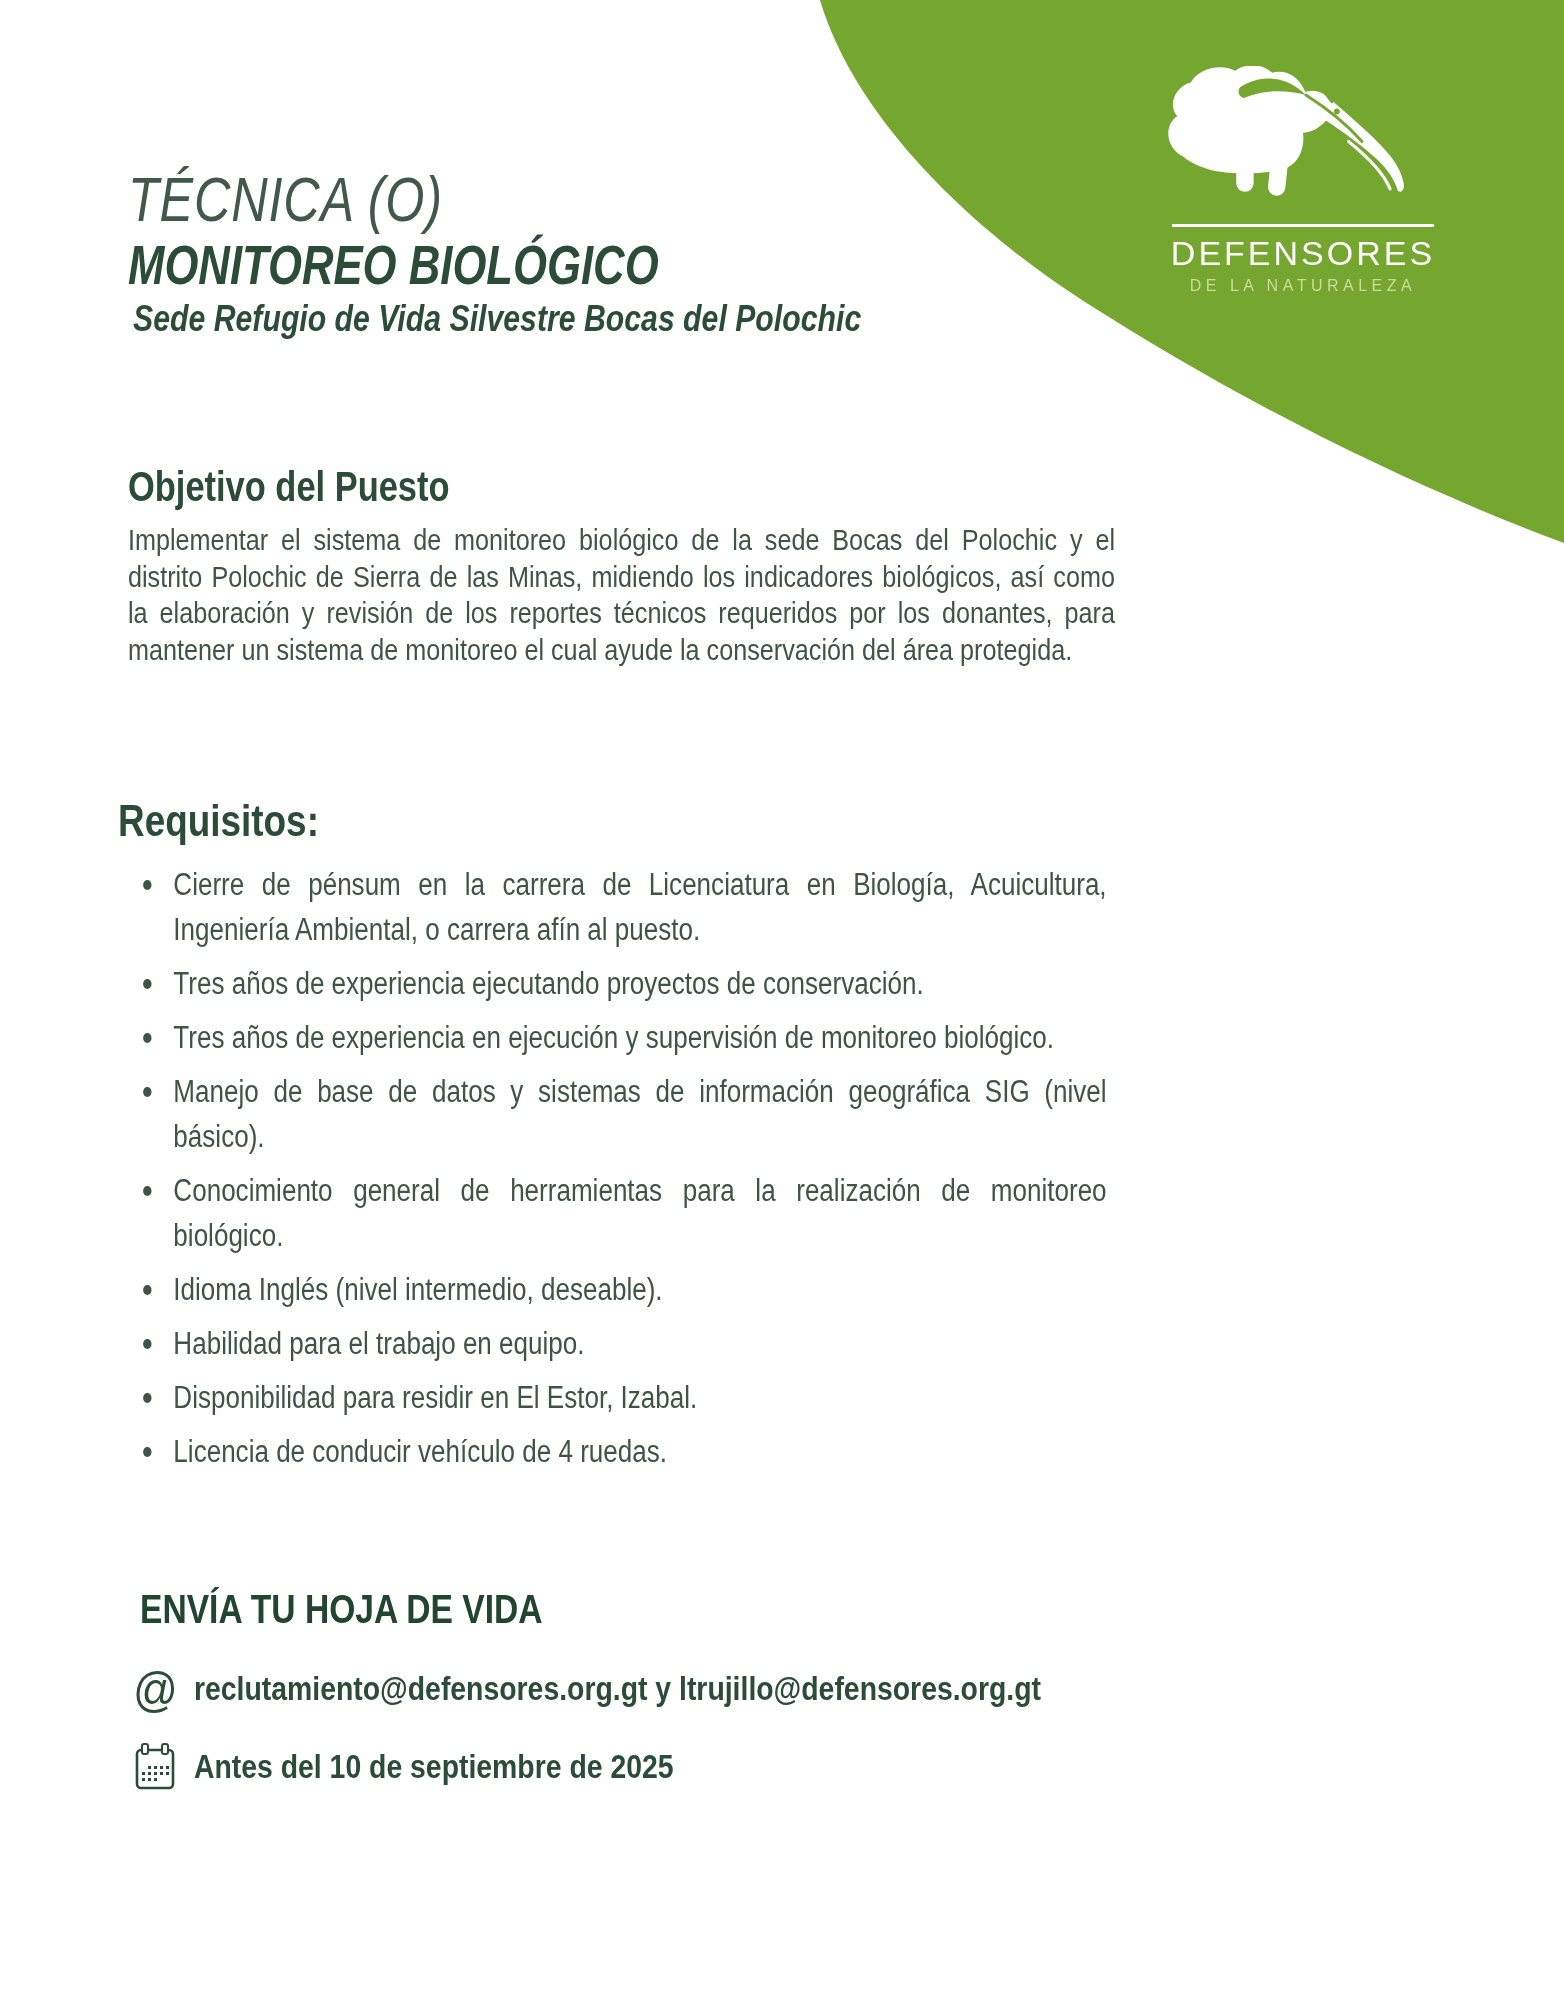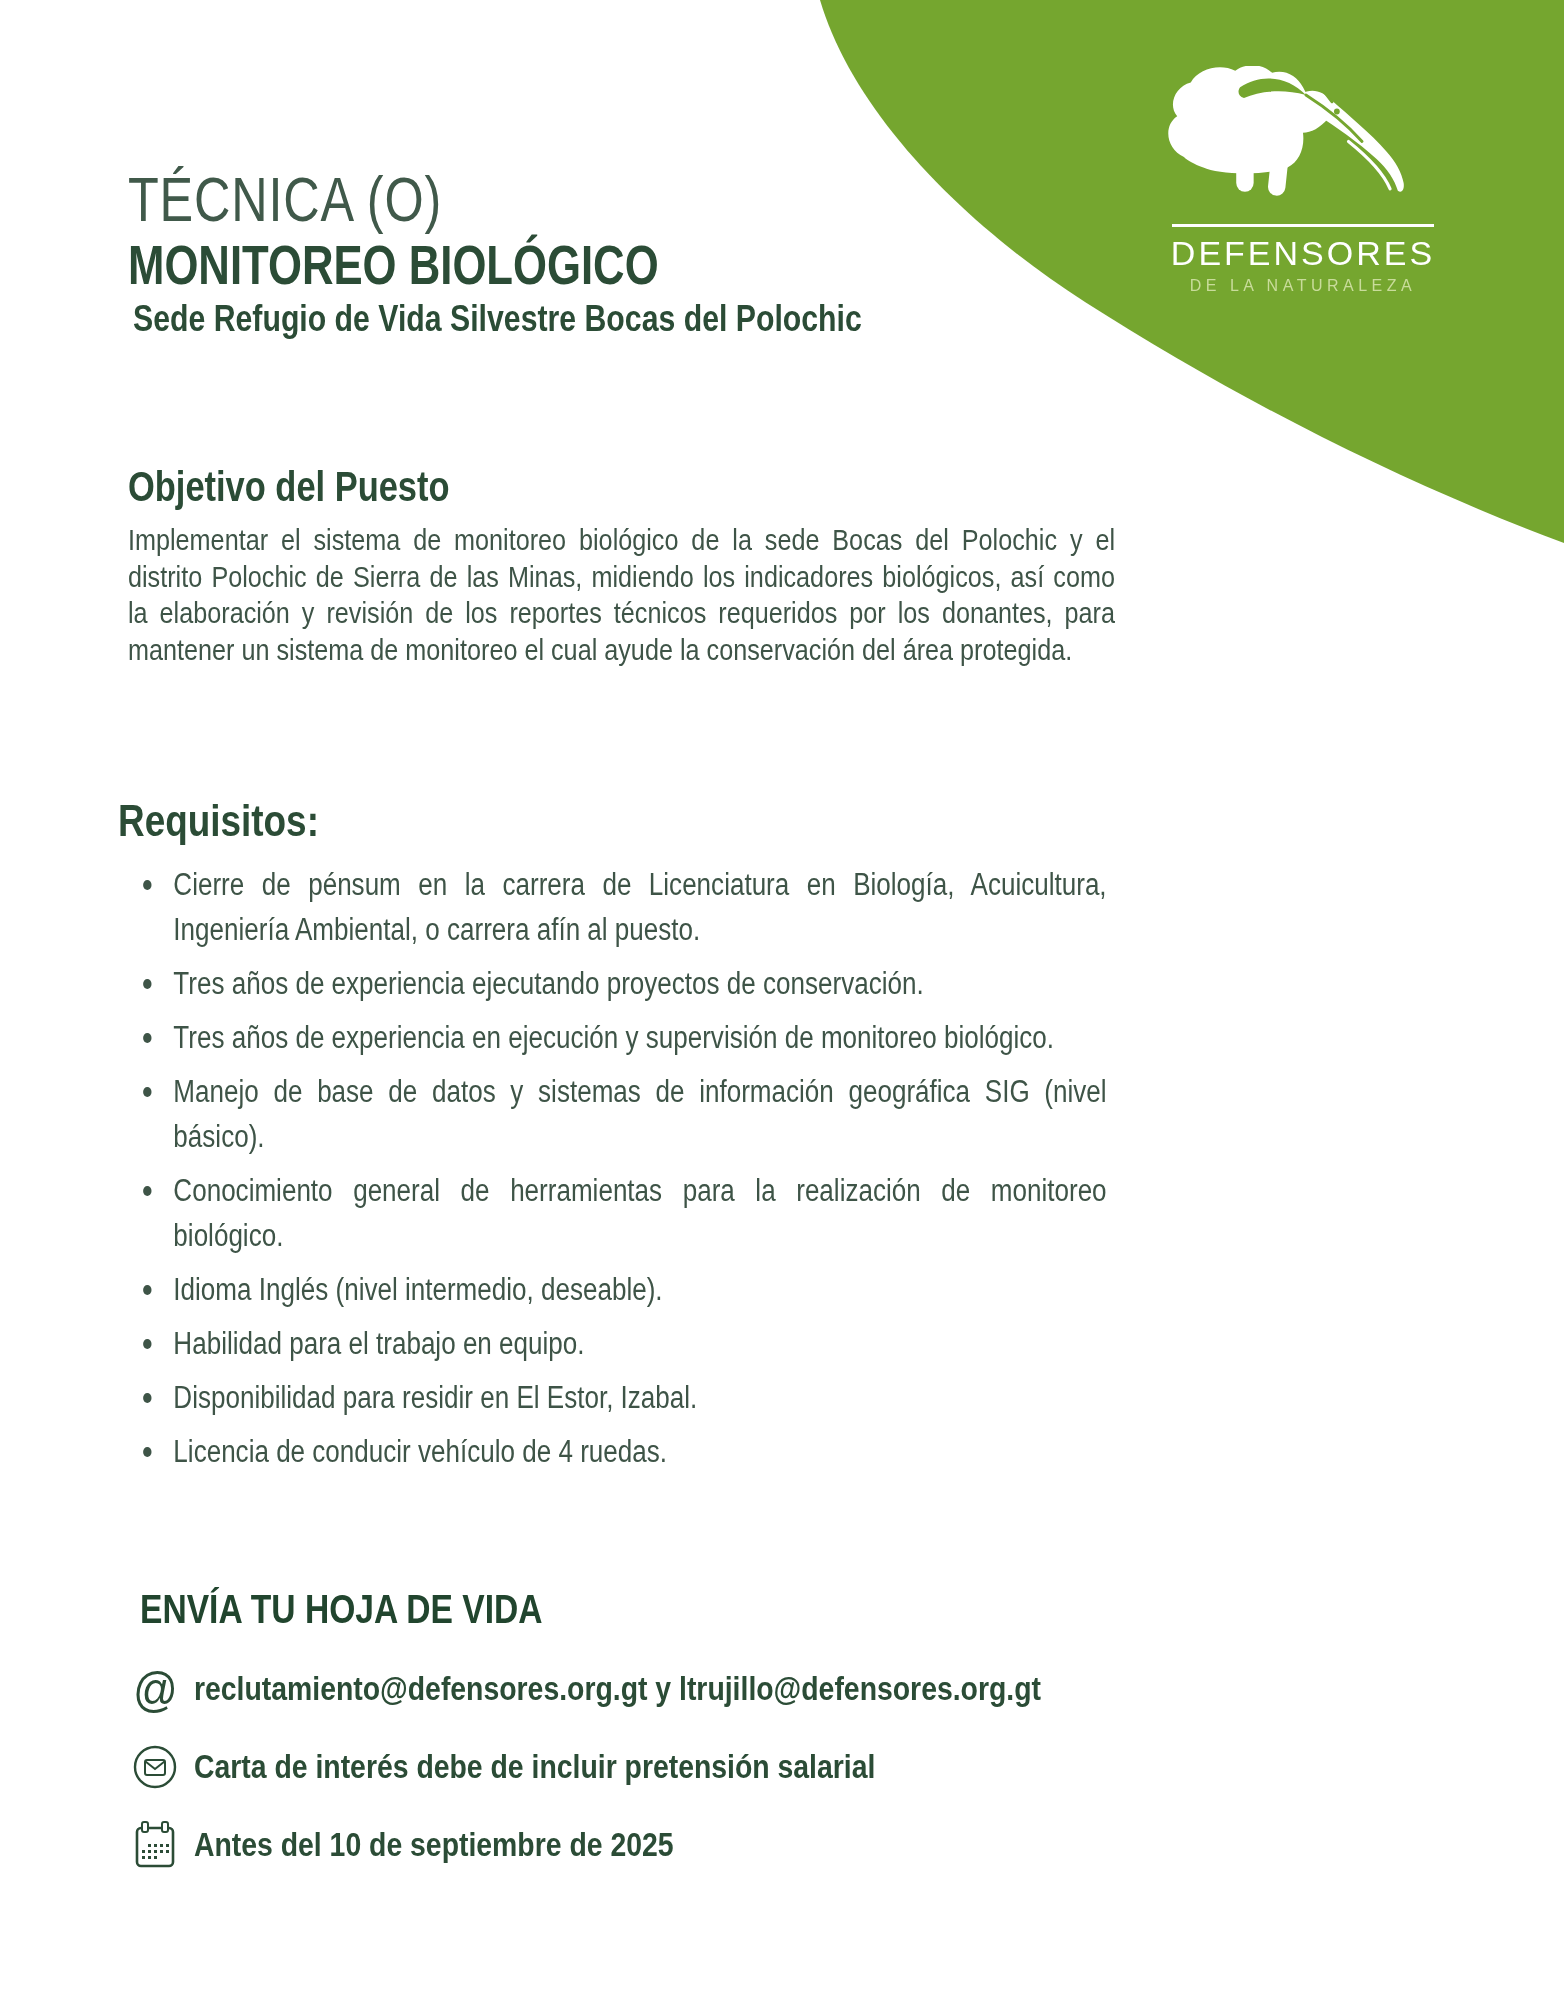--- a/index.html
+++ b/index.html
@@ -11,21 +11,21 @@
   .cond{transform-origin:left top;display:block;}
 
   
   #blob-svg{position:absolute;top:0;right:0;left:0;height:560px;width:1564px;}
   #logo-block{position:absolute;left:1158px;top:66px;width:290px;text-align:center;}
   #logo-line{height:3px;background:#ffffff;width:262px;margin:4px auto 0 auto;}
   #logo-name{color:#ffffff;font-size:34px;font-weight:400;letter-spacing:3px;margin-top:7px;text-align:center;}
   #logo-tagline{color:#c9dc9b;font-size:16px;font-weight:400;letter-spacing:4.5px;margin-top:4px;}
 
   
-  #title-block{left:128px;top:166px;}
+  #title-block{left:128px;top:166px;font-style:italic;}
   #title-1{font-size:63px;font-weight:400;color:#40594a;letter-spacing:1px;line-height:66px;transform:scaleX(.80);}
   #title-2{font-size:56px;font-weight:700;color:#2b4c36;line-height:60px;margin-top:3px;transform:scaleX(.78);}
   #title-sub{font-size:36px;font-weight:700;color:#2b4c36;line-height:42px;margin-top:3px;margin-left:5px;transform:scaleX(.84);}
 
   
   #objective-block{left:128px;top:464px;}
   .section-heading{font-size:42px;font-weight:700;color:#2b4c36;line-height:46px;transform:scaleX(.82);}
   #objective-text{
     margin-top:12px;width:1175px;transform:scaleX(.84);transform-origin:left top;
     font-size:30px;line-height:36.5px;color:#3e5447;text-align:justify;
@@ -141,30 +141,20 @@
   <div id="apply-heading" class="cond">ENVÍA TU HOJA DE VIDA</div>
   <div id="apply-rows">
 
     <div class="apply-row">
       <span class="apply-icon">
           <span class="at-glyph">@</span>
         </span>
       <span class="apply-text">reclutamiento@defensores.org.gt y ltrujillo@defensores.org.gt</span>
     </div>
 
-    <div class="apply-row">
-      <span class="apply-icon">
-        <svg width="46" height="46" viewBox="0 0 46 46" aria-hidden="true">
-          <circle cx="23" cy="23" r="20" fill="none" stroke="#2b4c36" stroke-width="2.4"></circle>
-          <rect x="13" y="16" width="20" height="15" rx="2" fill="none" stroke="#2b4c36" stroke-width="2"></rect>
-          <path d="M13.5 17.5 L23 25 L32.5 17.5" fill="none" stroke="#2b4c36" stroke-width="2"></path>
-        </svg>
-      </span>
-      <span class="apply-text">Carta de interés debe de incluir pretensión salarial</span>
-    </div>
 
     <div class="apply-row">
       <span class="apply-icon">
         <svg width="42" height="50" viewBox="0 0 42 50" aria-hidden="true">
           <rect x="3" y="8" width="36" height="38" rx="4" fill="none" stroke="#2b4c36" stroke-width="2.6"></rect>
           <rect x="8" y="2" width="6" height="10" rx="2" fill="#ffffff" stroke="#2b4c36" stroke-width="2"></rect>
           <rect x="28" y="2" width="6" height="10" rx="2" fill="#ffffff" stroke="#2b4c36" stroke-width="2"></rect>
           <g fill="#2b4c36">
             <rect x="14" y="24" width="3" height="3"></rect>
               <rect x="20" y="24" width="3" height="3"></rect>

